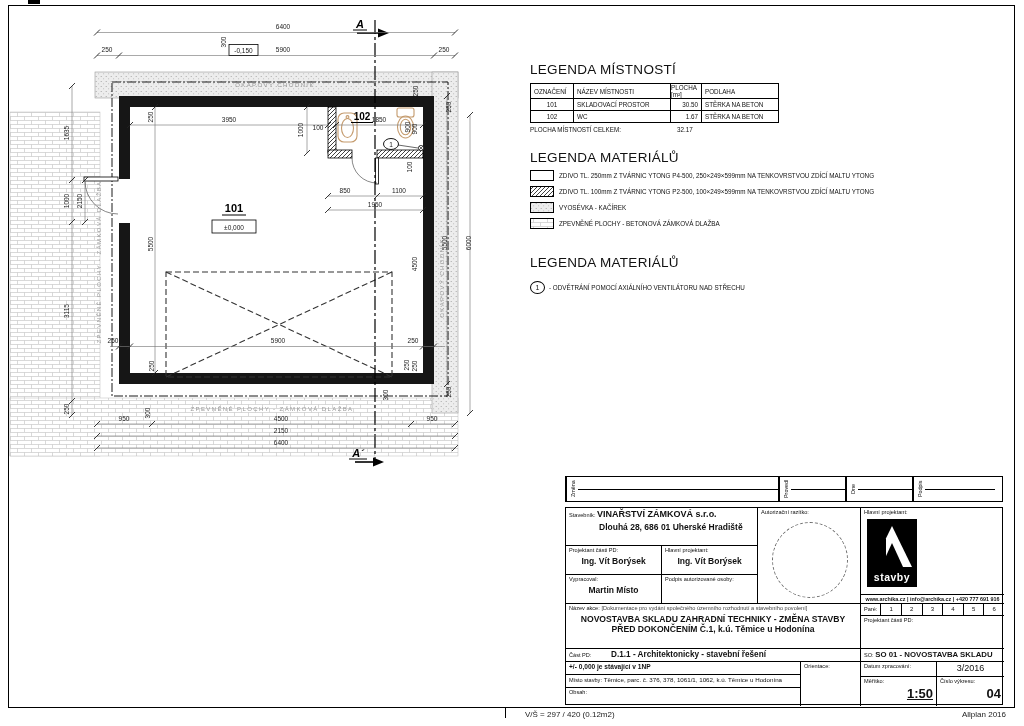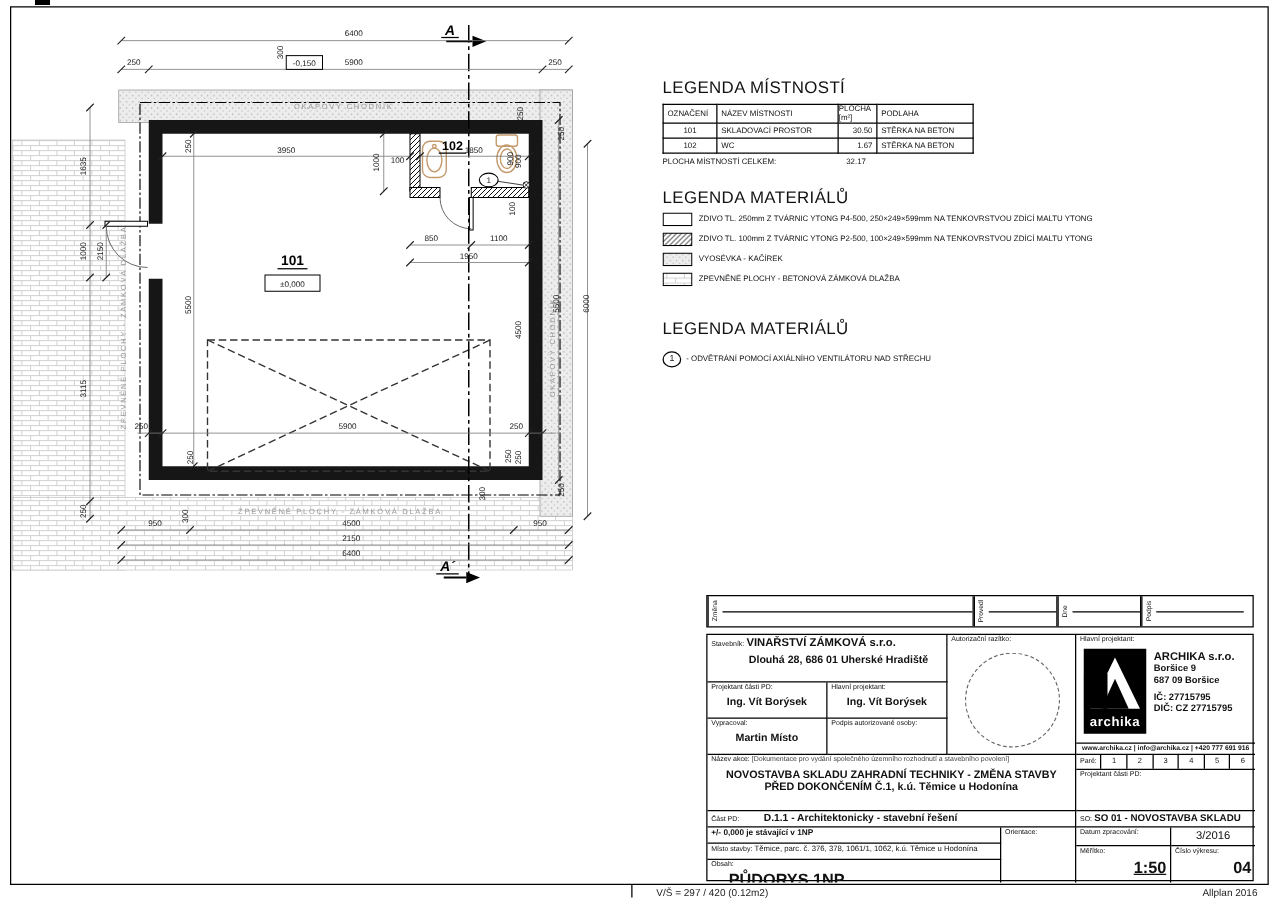--- a/index.html
+++ b/index.html
@@ -332,43 +332,35 @@
         <span style="font-size:6.6px;font-weight:bold;">+/- 0,000 je stávající v 1NP</span>
       </div>
 
       <div class="abs cell" style="left:0;top:167px;width:235px;height:13px;">
         <span class="lab">Místo stavby:</span>
         <span style="font-size:6.2px;">Těmice, parc. č. 376, 378, 1061/1, 1062, k.ú. Těmice u Hodonína</span>
       </div>
 
       <div class="abs cell" style="left:0;top:180px;width:235px;height:18px;border-bottom:none;">
         <span class="lab">Obsah:</span>
-        <div class="bold" style="font-size:13px;margin:1px 0 0 14px;">PŮDORYS 1NP</div>
       </div>
 
       <div class="abs cell" style="left:235px;top:154px;width:60px;height:44px;border-bottom:none;">
         <span class="lab">Orientace:</span>
       </div>
 
       <div class="abs cell" style="left:295px;top:0;width:143px;height:87px;border-right:none;">
         <div class="lab">Hlavní projektant:</div>
         <div class="abs" style="left:6px;top:11px;width:50px;height:68px;background:#000;">
           <svg width="50" height="54">
               <polygon points="25,7 45,48 5,48" fill="#fff"></polygon>
               <polygon points="25,24 36,48 14,48" fill="#000"></polygon>
               <rect x="0" y="20" width="19" height="28" fill="#000"></rect>
             </svg>
-          <div style="color:#fff;font-weight:bold;font-size:10.5px;text-align:center;letter-spacing:.5px;margin-top:-3px;">archika</div>
-        </div>
-        <div class="abs" style="left:62px;top:12px;width:80px;">
-          <div class="bold" style="font-size:9px;">ARCHIKA s.r.o.</div>
-          <div class="bold" style="font-size:7.5px;">Boršice 9</div>
-          <div class="bold" style="font-size:7.5px;">687 09 Boršice</div>
-          <div class="bold" style="font-size:7.5px;margin-top:5px;">IČ: 27715795</div>
-          <div class="bold" style="font-size:7.5px;">DIČ: CZ 27715795</div>
+          <div style="color:#fff;font-weight:bold;font-size:10.5px;text-align:center;letter-spacing:.5px;margin-top:-3px;">stavby</div>
         </div>
       </div>
       <div class="abs cell bold" style="left:295px;top:87px;width:143px;height:9px;border-right:none;font-size:5.4px;text-align:center;padding:1px 0;">www.archika.cz | info@archika.cz | +420 777 691 916</div>
 
       <div class="abs" style="left:295px;top:96px;width:143px;height:12px;border-bottom:1px solid #000;display:flex;box-sizing:border-box;">
         <span class="lab" style="padding:2px 3px;flex:none;">Paré:</span>
         <span class="pare-cell">1</span>
         <span class="pare-cell">2</span>
         <span class="pare-cell">3</span>
         <span class="pare-cell">4</span>

